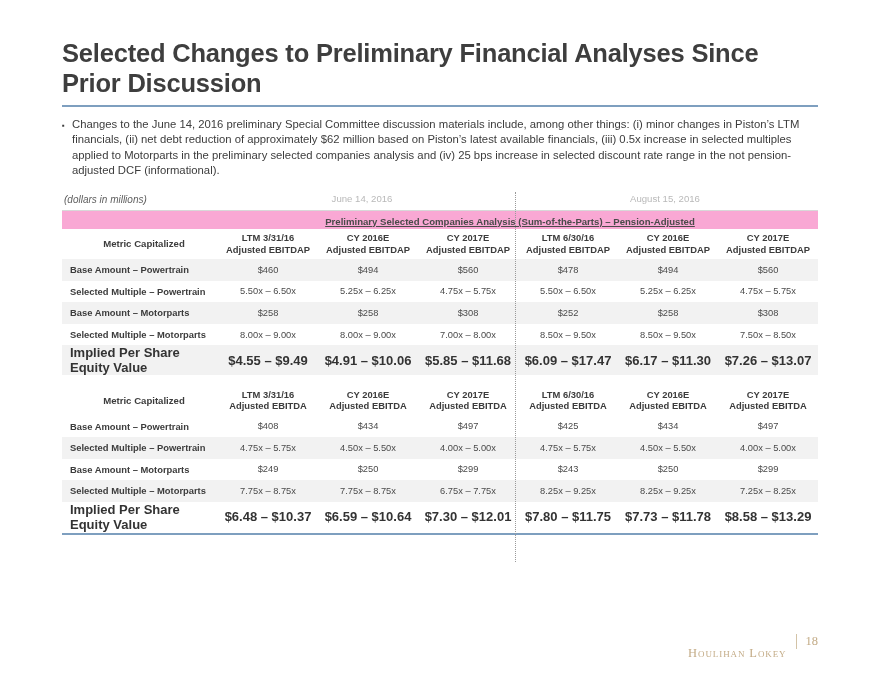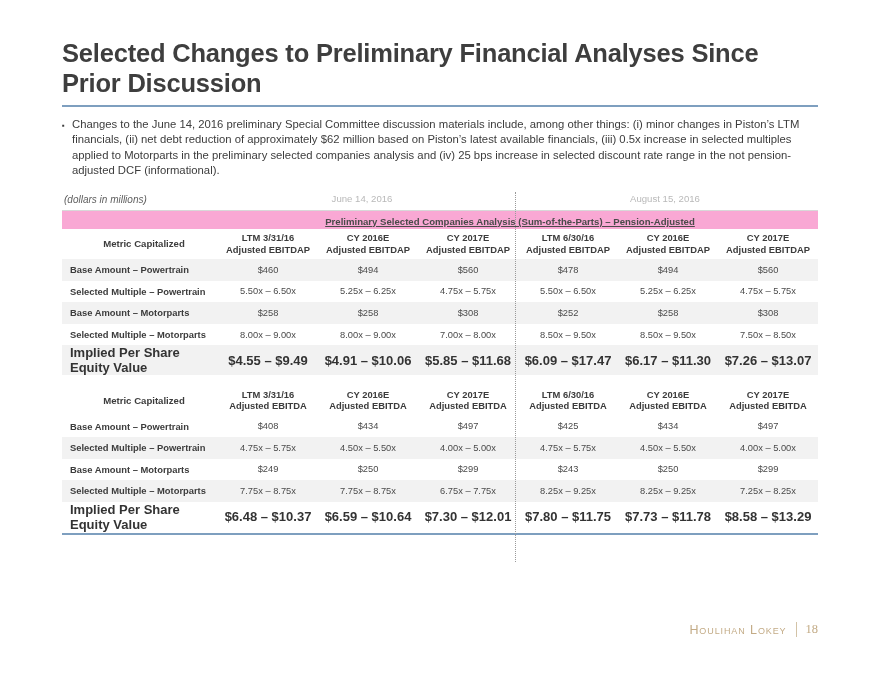--- a/index.html
+++ b/index.html
@@ -201,25 +201,26 @@
   }
   .footer-brand {
     position: absolute;
     right: 62px;
     top: 622px;
     display: flex;
     align-items: center;
     gap: 9px;
   }
   .brand-name {
-    font-family: Liberation Sans, sans-serif;
+    font-family: Liberation Serif, serif;
     font-size: 12.5px;
     font-variant: small-caps;
     letter-spacing: 0.9px;
     color: #c3ab86;
+    margin-top: 24px;
   }
   .brand-sep {
     width: 1px;
     height: 15px;
     background: #d3c3a7;
   }
   .page-num {
     font-family: "Liberation Serif", serif;
     font-size: 12.5px;
     color: #c3ab86;

